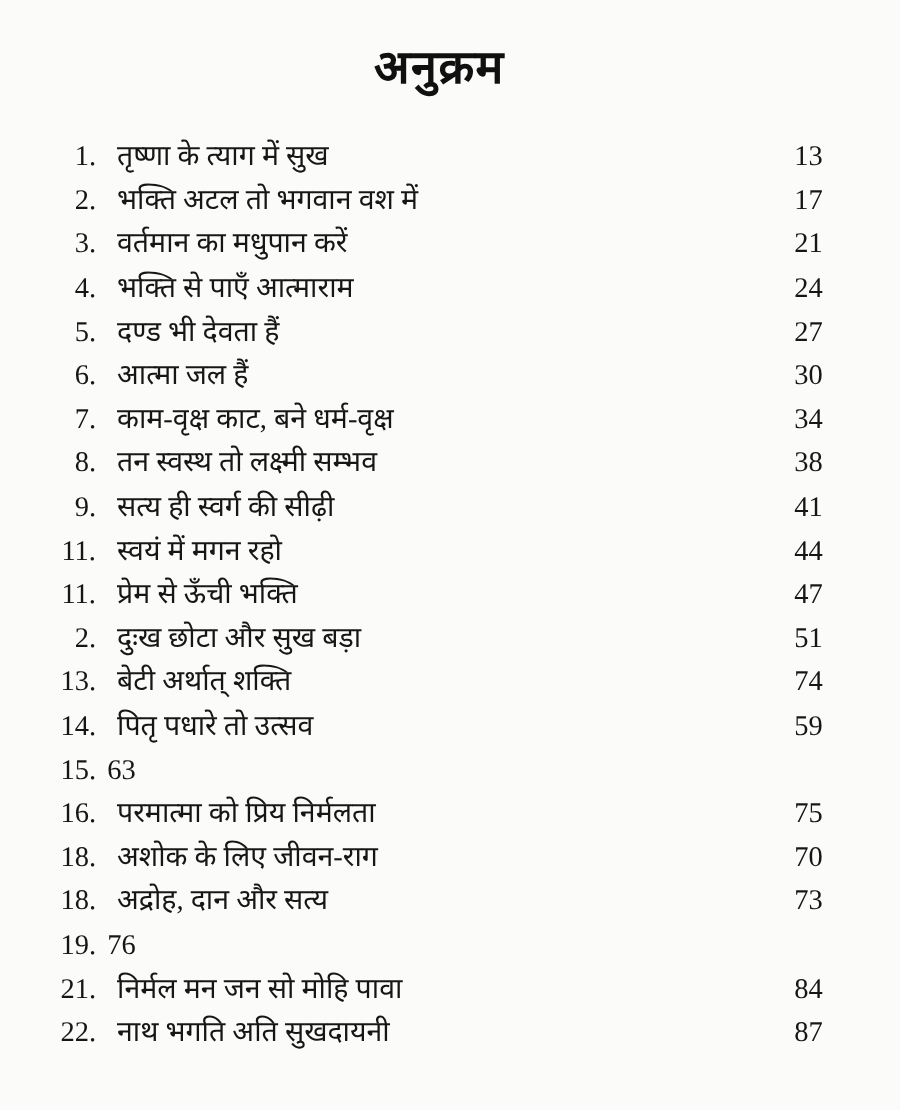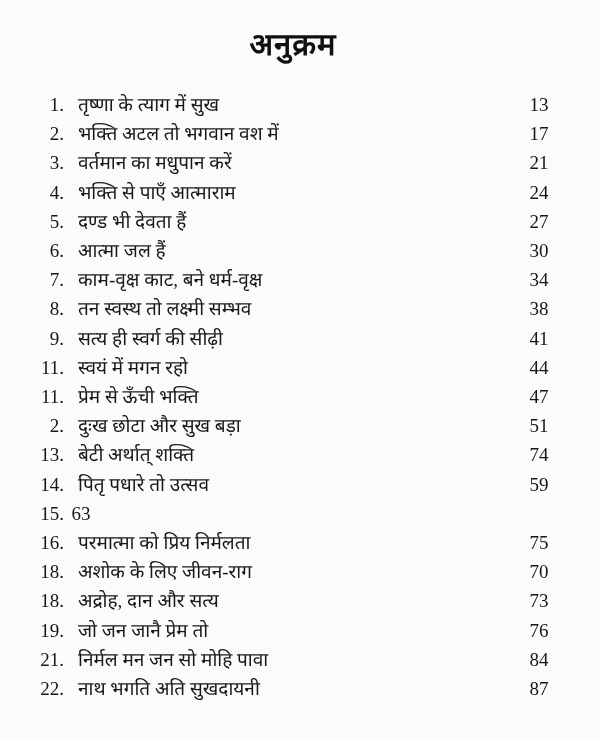--- a/index.html
+++ b/index.html
@@ -145,21 +145,20 @@
         <span class="title">अशोक के लिए जीवन-राग</span>
         <span class="pg">70</span>
       </div>
       <div class="toc-row">
         <span class="num">18.</span>
         <span class="title">अद्रोह, दान और सत्य</span>
         <span class="pg">73</span>
       </div>
       <div class="toc-row">
         <span class="num">19.</span>
-        <span class="title">जो जन जानै प्रेम तो</span>
         <span class="pg">76</span>
       </div>
       <div class="toc-row">
         <span class="num">21.</span>
         <span class="title">निर्मल मन जन सो मोहि पावा</span>
         <span class="pg">84</span>
       </div>
       <div class="toc-row">
         <span class="num">22.</span>
         <span class="title">नाथ भगति अति सुखदायनी</span>

